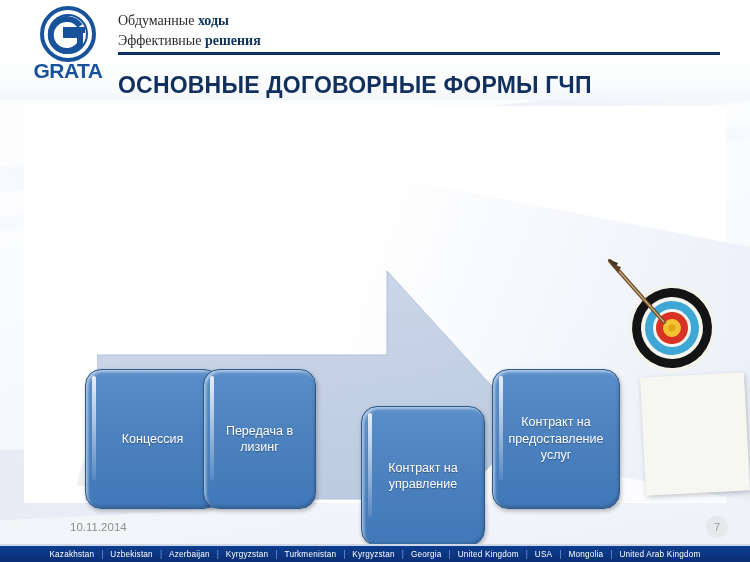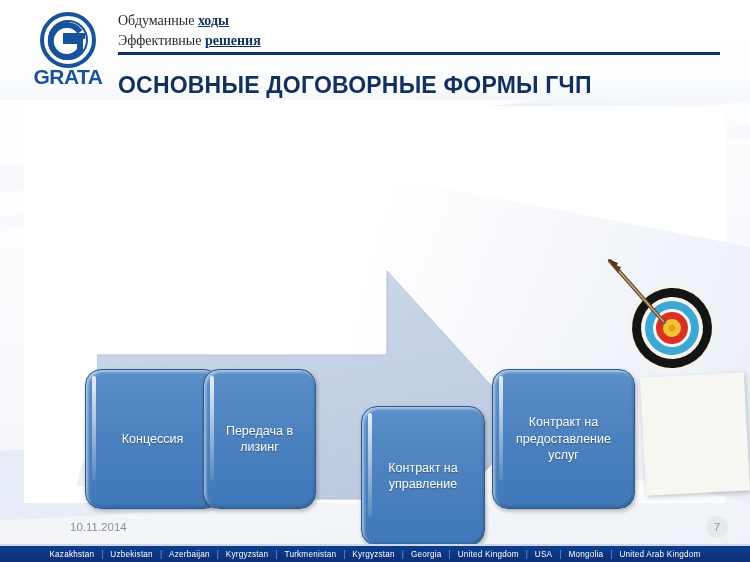--- a/index.html
+++ b/index.html
@@ -44,21 +44,21 @@
   }
 
   
   .header {
     position: absolute;
     left: 0; top: 0; width: 750px; height: 100px;
     background: linear-gradient(180deg, #ffffff 0%, #fdfefe 70%, #f4f7fb 100%);
   }
   .logo-wrap {
     position: absolute;
-    left: 22px; top: 12px;
+    left: 22px; top: 6px;
     width: 92px; height: 82px;
     text-align: center;
   }
   .logo-mark {
     position: relative;
     width: 56px; height: 56px;
     margin: 0 auto;
   }
   .logo-text {
     font-family: "Liberation Sans", sans-serif;
@@ -70,21 +70,21 @@
     text-shadow: 0 1px 0 rgba(255,255,255,.8);
   }
   .tagline {
     position: absolute;
     left: 118px; top: 11px;
     font-family: "Liberation Serif", serif;
     font-size: 14px;
     color: #2b2b2b;
     line-height: 1.45;
   }
-  .tagline b { color: #12325e; text-decoration: underline; }
+  .tagline b { color: #12325e; }
   .title-rule {
     position: absolute;
     left: 118px; top: 52px;
     width: 602px; height: 3px;
     background: #0d2f63;
   }
   .slide-title {
     position: absolute;
     left: 118px; top: 72px;
     width: 610px;
@@ -162,21 +162,21 @@
     color: #ffffff;
     font-size: 12.5px;
     line-height: 1.32;
     text-align: center;
     padding: 0 10px;
     text-shadow: 0 1px 1px rgba(0,0,0,.35);
   }
   .pbox.b0 { left: 0px;   width: 135px; margin-left: 28px; }
   .pbox.b1 { left: 146px; width: 113px; }
   .pbox.b2 { left: 304px; width: 124px; margin-top: 37px; }
-  .pbox.b3 { left: 435px; width: 143px; justify-content: center; }
+  .pbox.b3 { left: 435px; width: 128px; justify-content: center; }
 
   
   .target-card {
     position: absolute;
     left: 618px; top: 268px;
     width: 104px; height: 118px;
     background: #f7f7f2;
     box-shadow: 1px 2px 5px rgba(0,0,0,.22);
     transform: rotate(-3deg);
   }

